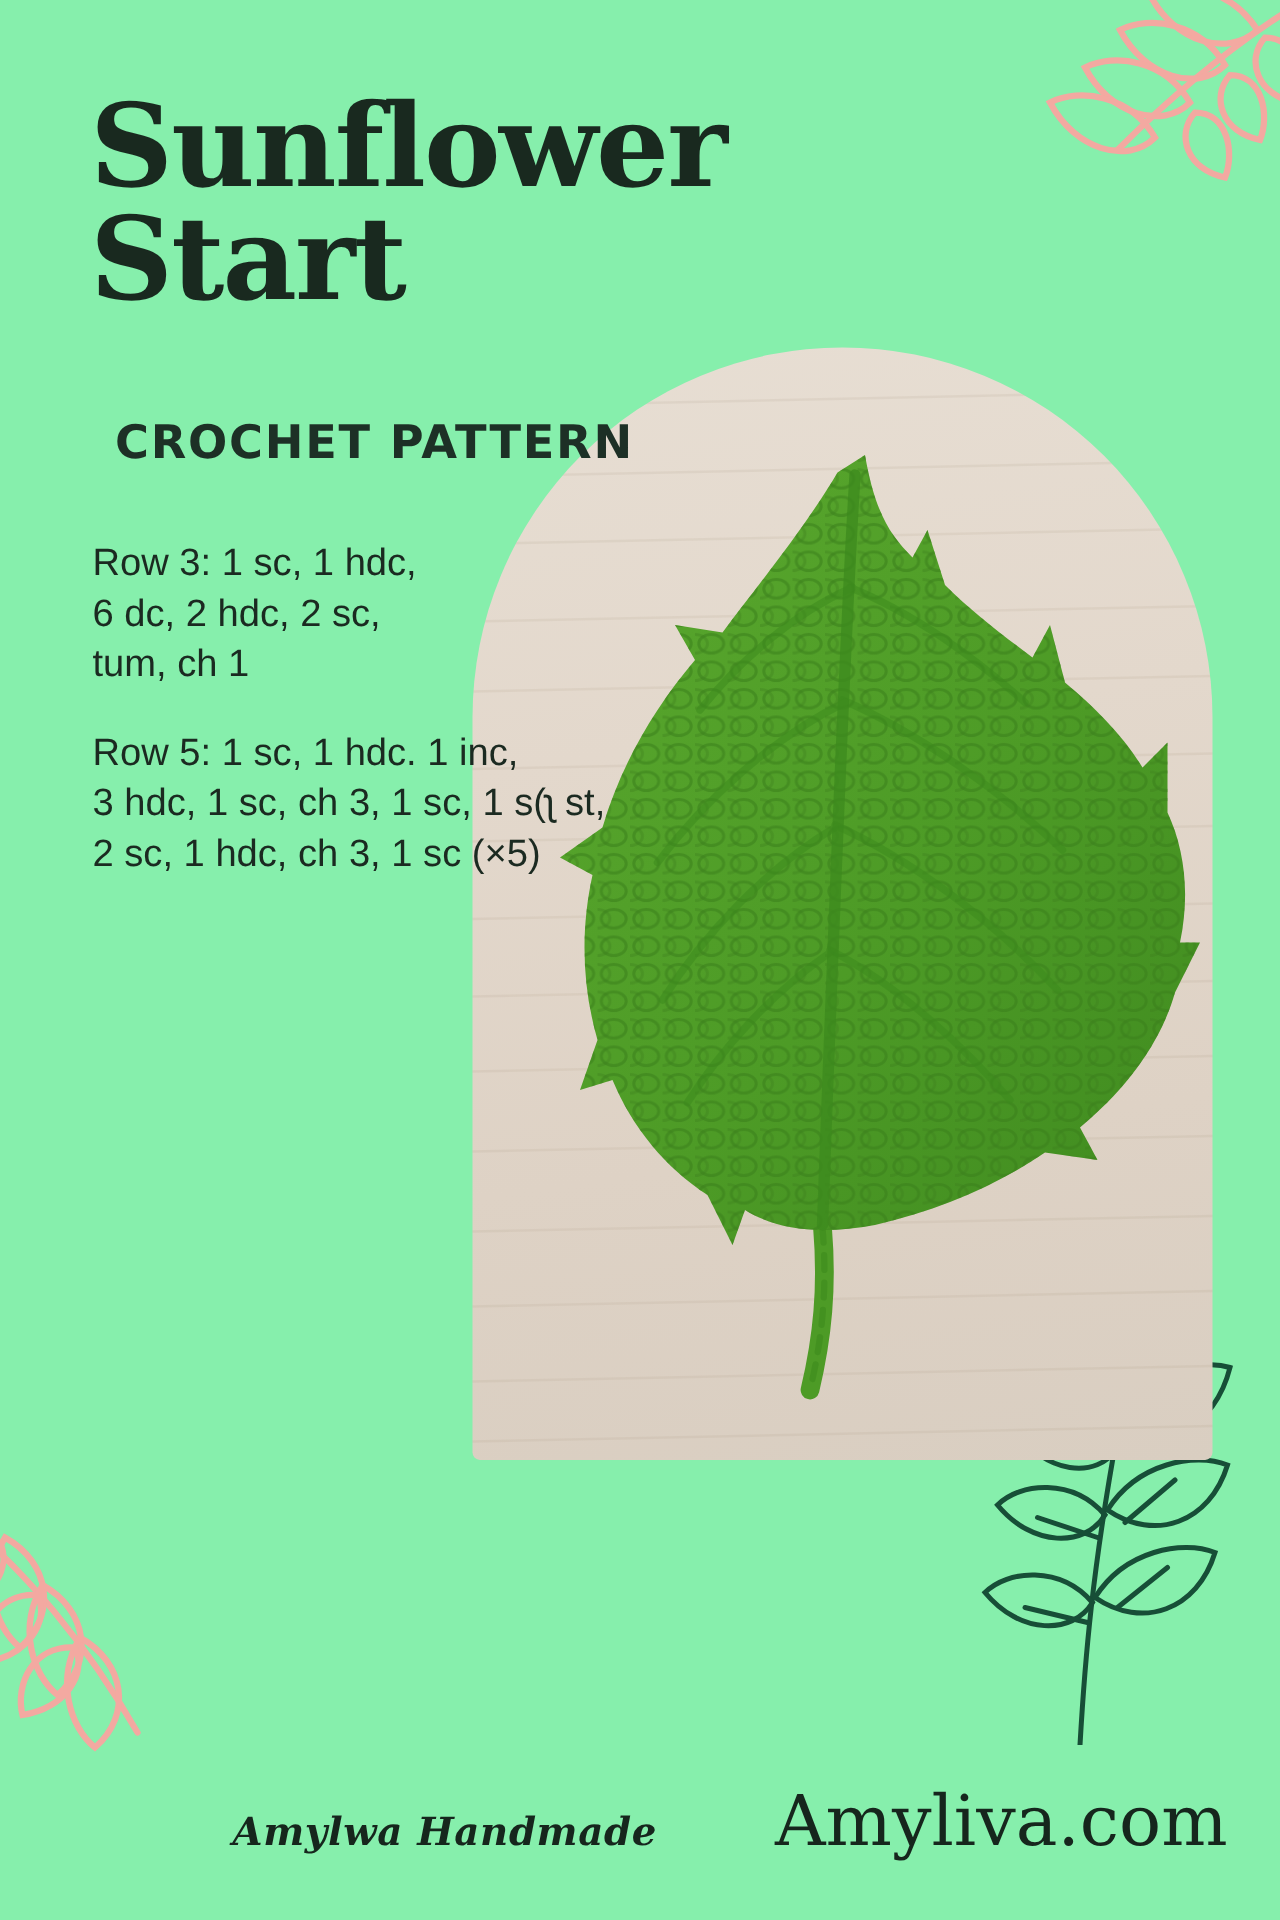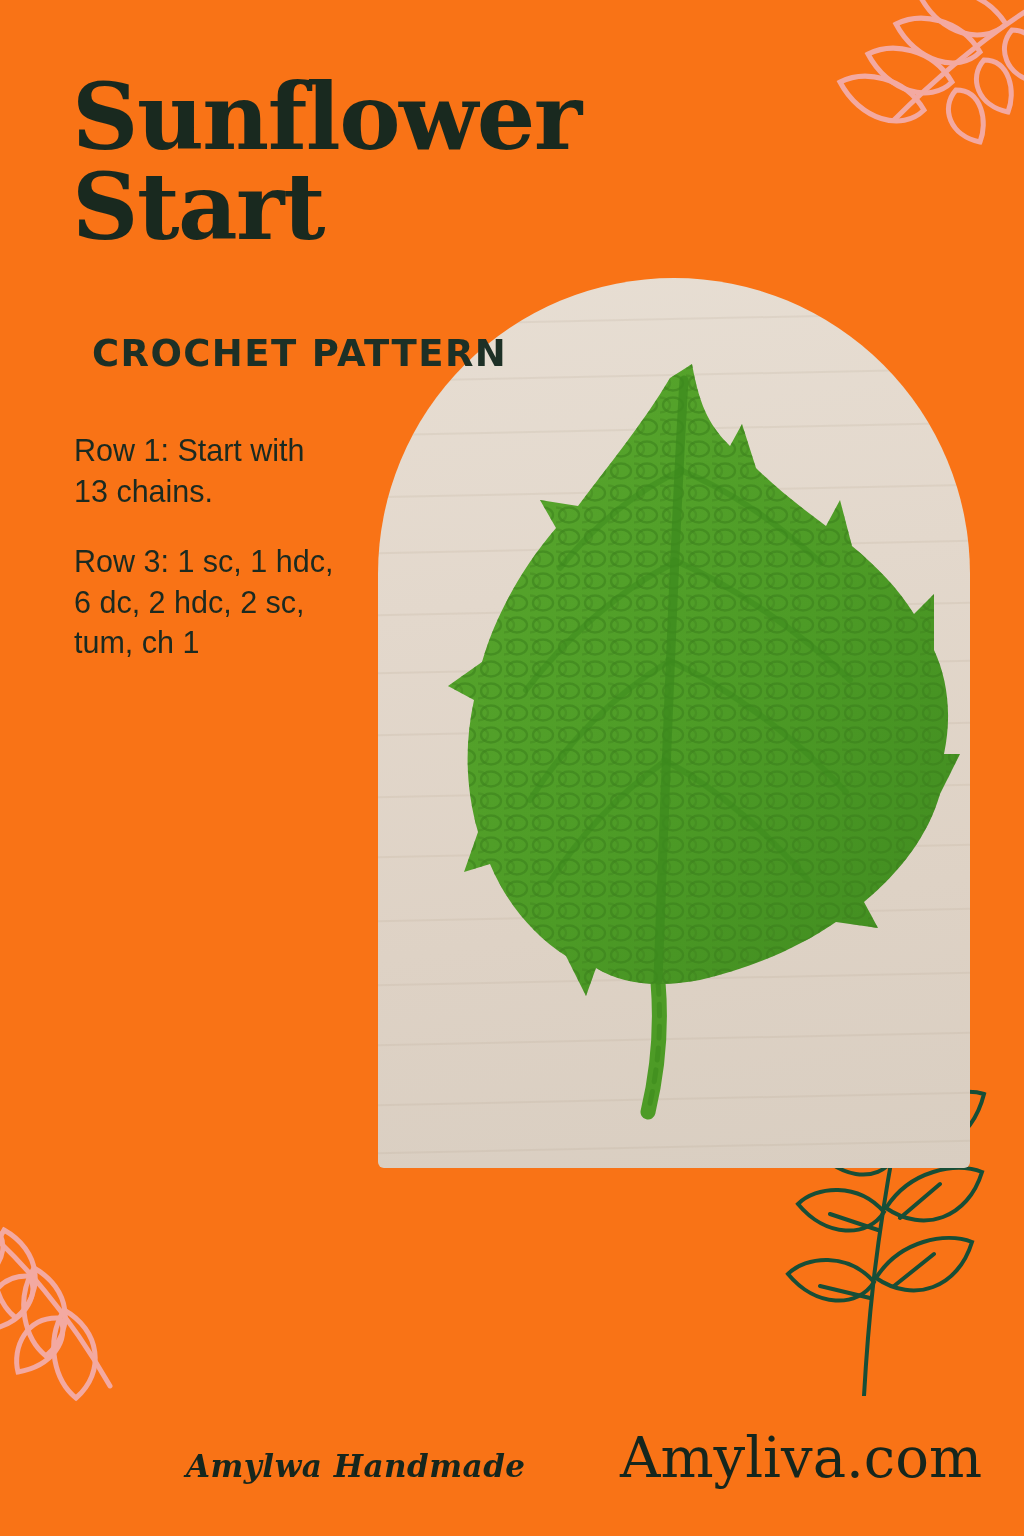--- a/index.html
+++ b/index.html
@@ -13,21 +13,21 @@
     font-family: "Liberation Sans", sans-serif;
     overflow: hidden;
     position: relative;
   }
 
   .poster {
     position: absolute;
     inset: 0;
     width: 1024px;
     height: 1536px;
-    background: #f97316;
+    background: #86efac;
     overflow: hidden;
   }
 
   
   .deco {
     position: absolute;
     pointer-events: none;
   }
   .deco-top-right { top: -10px; right: -20px; }
   .deco-bottom-right { bottom: 140px; right: 20px; }
@@ -266,23 +266,24 @@
   </svg>
 
   <div class="title">
     <div>Sunflower</div>
     <div>Start</div>
   </div>
 
   <div class="subtitle">CROCHET PATTERN</div>
 
   <div class="rows">
-    <div class="row-block">Row 1: Start with
-13 chains.</div>
     <div class="row-block">Row 3: 1 sc, 1 hdc,
 6 dc, 2 hdc, 2 sc,
 tum, ch 1</div>
+    <div class="row-block">Row 5: 1 sc, 1 hdc. 1 inc,
+3 hdc, 1 sc, ch 3, 1 sc, 1 s(ʅ st,
+2 sc, 1 hdc, ch 3, 1 sc (×5)</div>
   </div>
 
   <div class="footer-script">Amylwa Handmade</div>
   <div class="footer-site">Amyliva.com</div>
 
 </div>
 
 </body></html>

